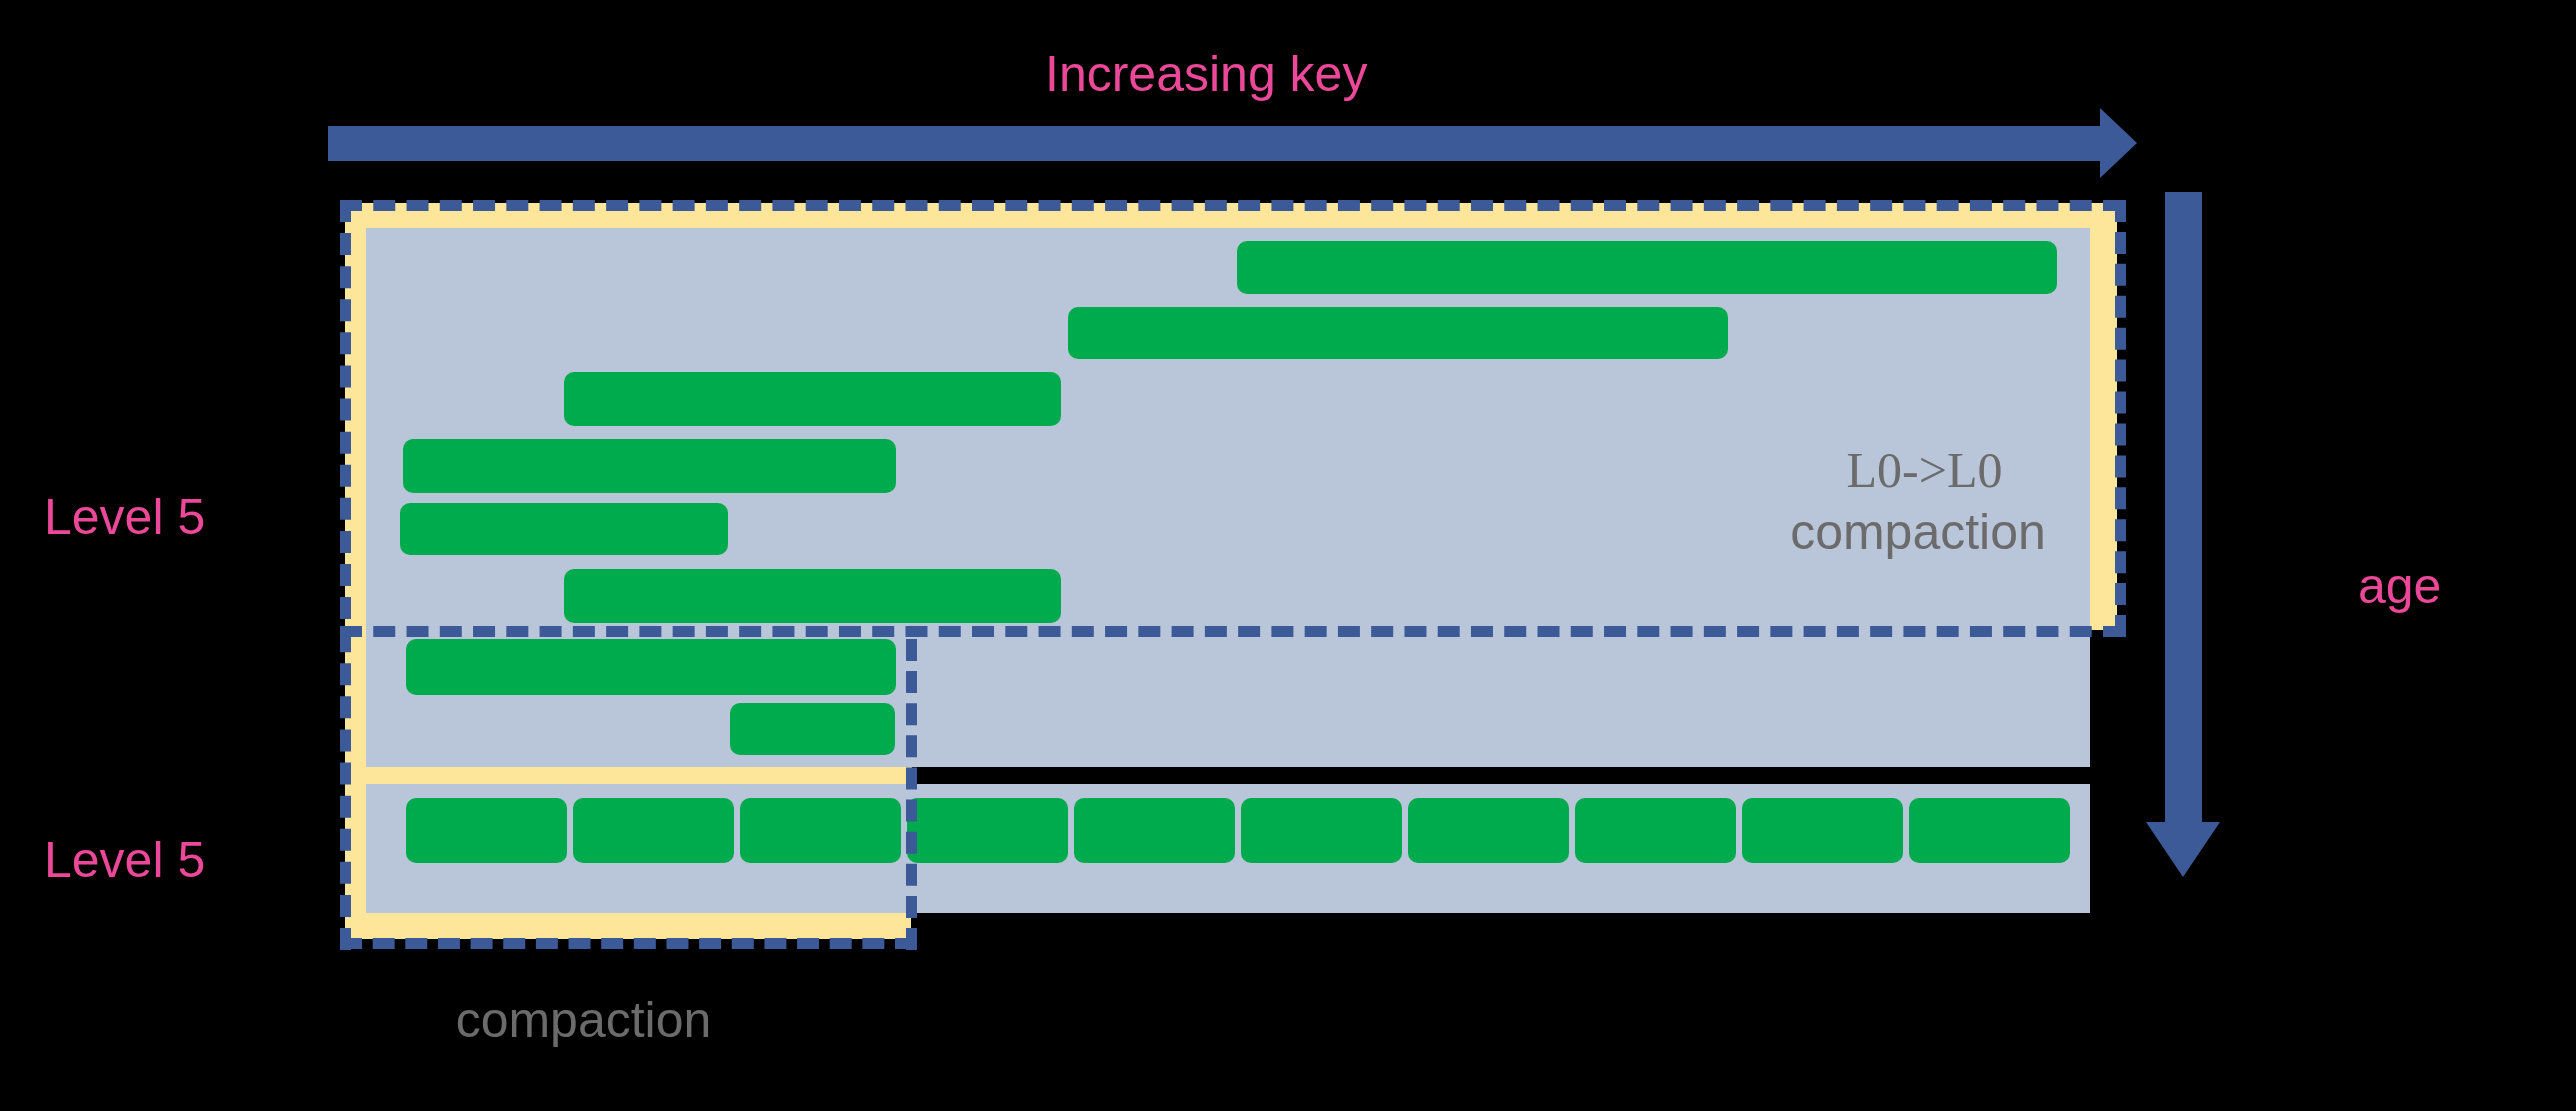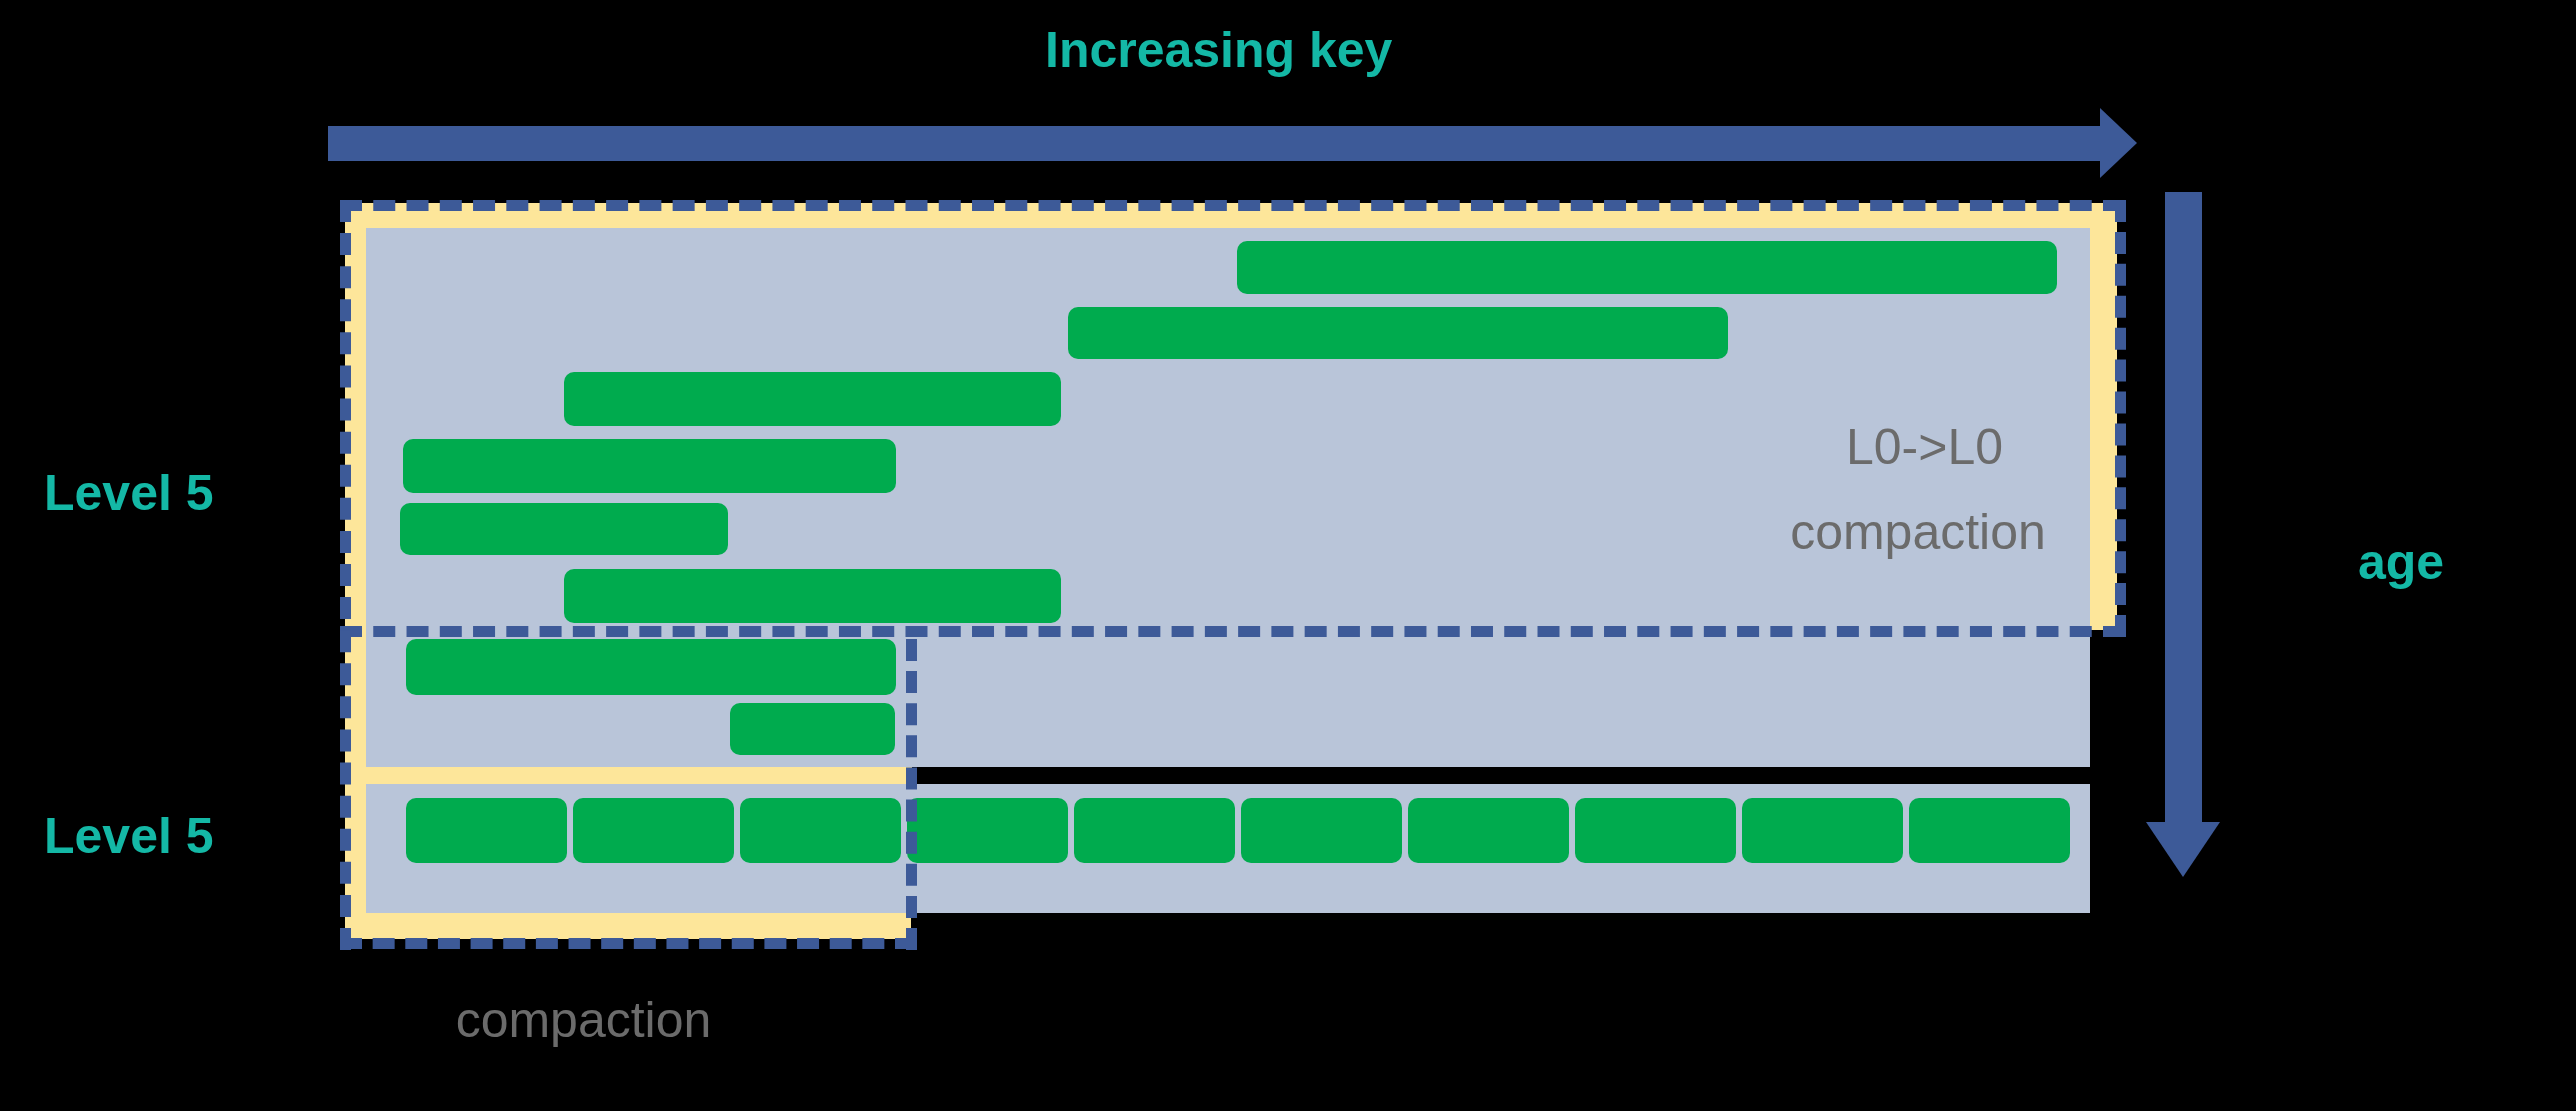--- a/index.html
+++ b/index.html
@@ -1,19 +1,19 @@
 <!DOCTYPE html>
 <html style="font-size:11.3px"><head>
 <meta charset="utf-8">
 <style>
   html,body{margin:0;padding:0;background:#000;}
   #stage{position:relative;width:2576px;height:1111px;background:#000;overflow:hidden;
          font-family:"Liberation Sans", sans-serif;}
 
-  .lbl{position:absolute;color:#14b8a6;font-weight:700;white-space:nowrap;}
+  .lbl{position:absolute;color:#ec4899;font-weight:400;white-space:nowrap;margin-top:24px;}
 
   
   .harrow-shaft{position:absolute;background:#3d5a98;}
   .harrow-head{position:absolute;width:0;height:0;
       border-top:35px solid transparent;border-bottom:35px solid transparent;
       border-left:37px solid #3d5a98;}
 
   
   .varrow-shaft{position:absolute;background:#3d5a98;}
   .varrow-head{position:absolute;width:0;height:0;
@@ -80,21 +80,21 @@
       <div class="sst" style="left: 740px; top: 798px; width: 161px; height: 65px;"></div>
       <div class="sst" style="left: 907px; top: 798px; width: 161px; height: 65px;"></div>
       <div class="sst" style="left: 1074px; top: 798px; width: 161px; height: 65px;"></div>
       <div class="sst" style="left: 1241px; top: 798px; width: 161px; height: 65px;"></div>
       <div class="sst" style="left: 1408px; top: 798px; width: 161px; height: 65px;"></div>
       <div class="sst" style="left: 1575px; top: 798px; width: 161px; height: 65px;"></div>
       <div class="sst" style="left: 1742px; top: 798px; width: 161px; height: 65px;"></div>
       <div class="sst" style="left: 1909px; top: 798px; width: 161px; height: 65px;"></div>
     </div>
 
-  <div class="cap" style="left:1769px;top:414px;width:311px;font-size:50px;">L0-&gt;L0</div>
+  <div class="cap" style="left:1769px;top:437px;width:311px;font-size:50px;font-family:Liberation Serif, serif;">L0-&gt;L0</div>
   <div class="cap" style="left:1755px;top:499px;width:326px;font-size:50px;">compaction</div>
 
   <div class="cap" style="left:428px;top:987px;width:311px;font-size:50px;">compaction</div>
 
   <div class="dash-h" style="left:340px;top:200px;width:1785px;"></div>
   <div class="dash-h" style="left:340px;top:626px;width:1785px;"></div>
   <div class="dash-v" style="left:2115px;top:200px;height:437px;"></div>
 
   <div class="dash-v" style="left:340px;top:200px;height:750px;"></div>
   <div class="dash-h" style="left:340px;top:938px;width:577px;"></div>

